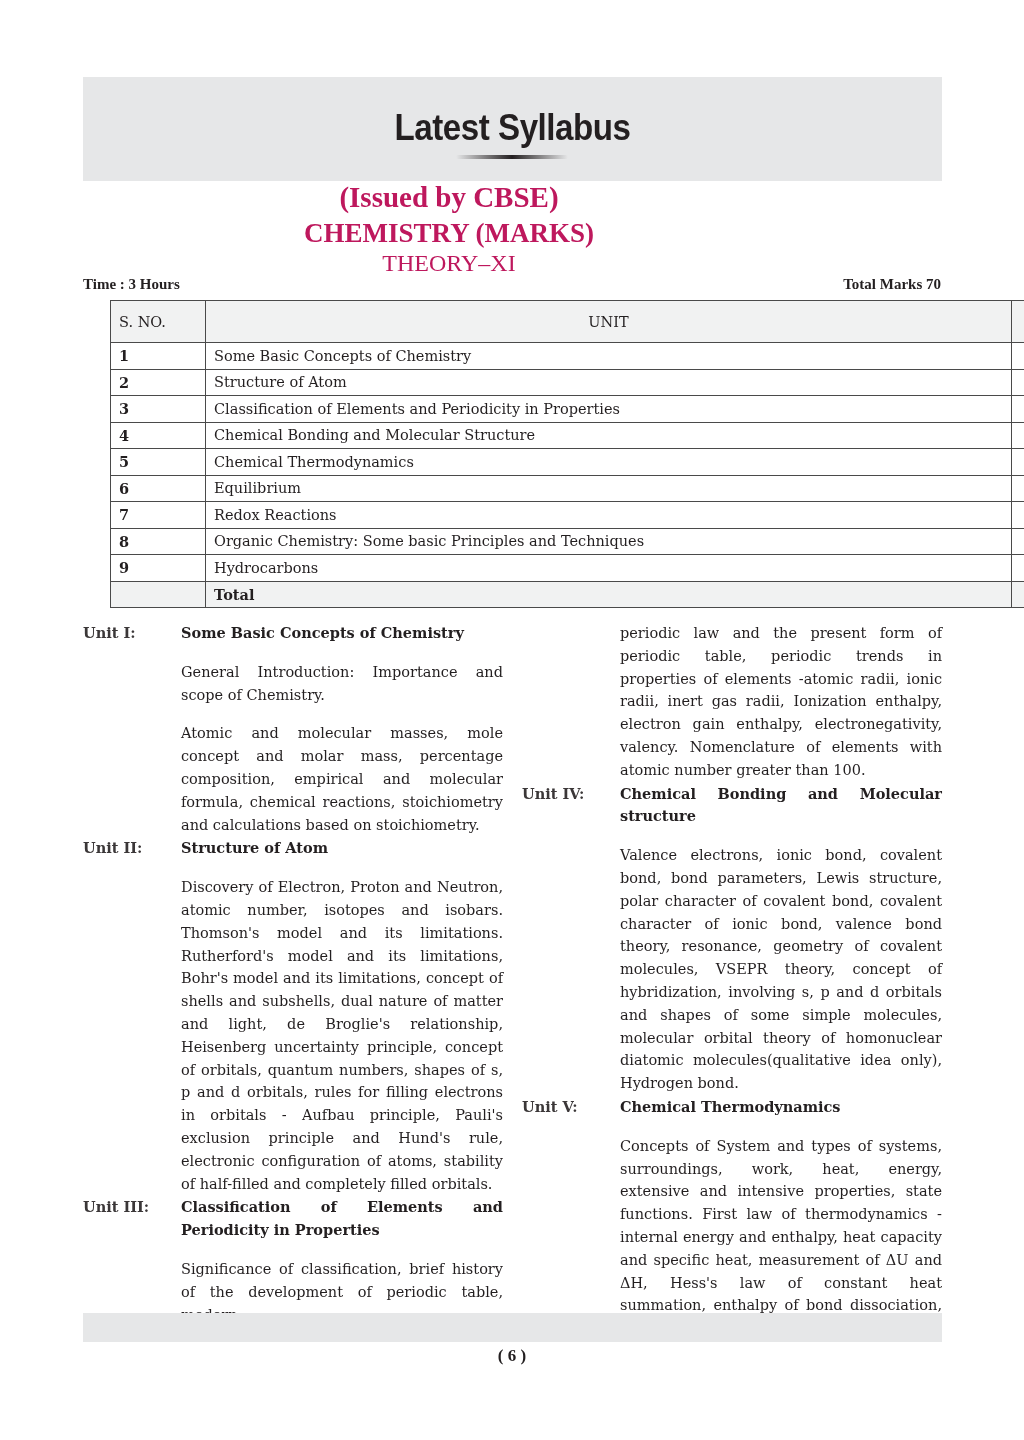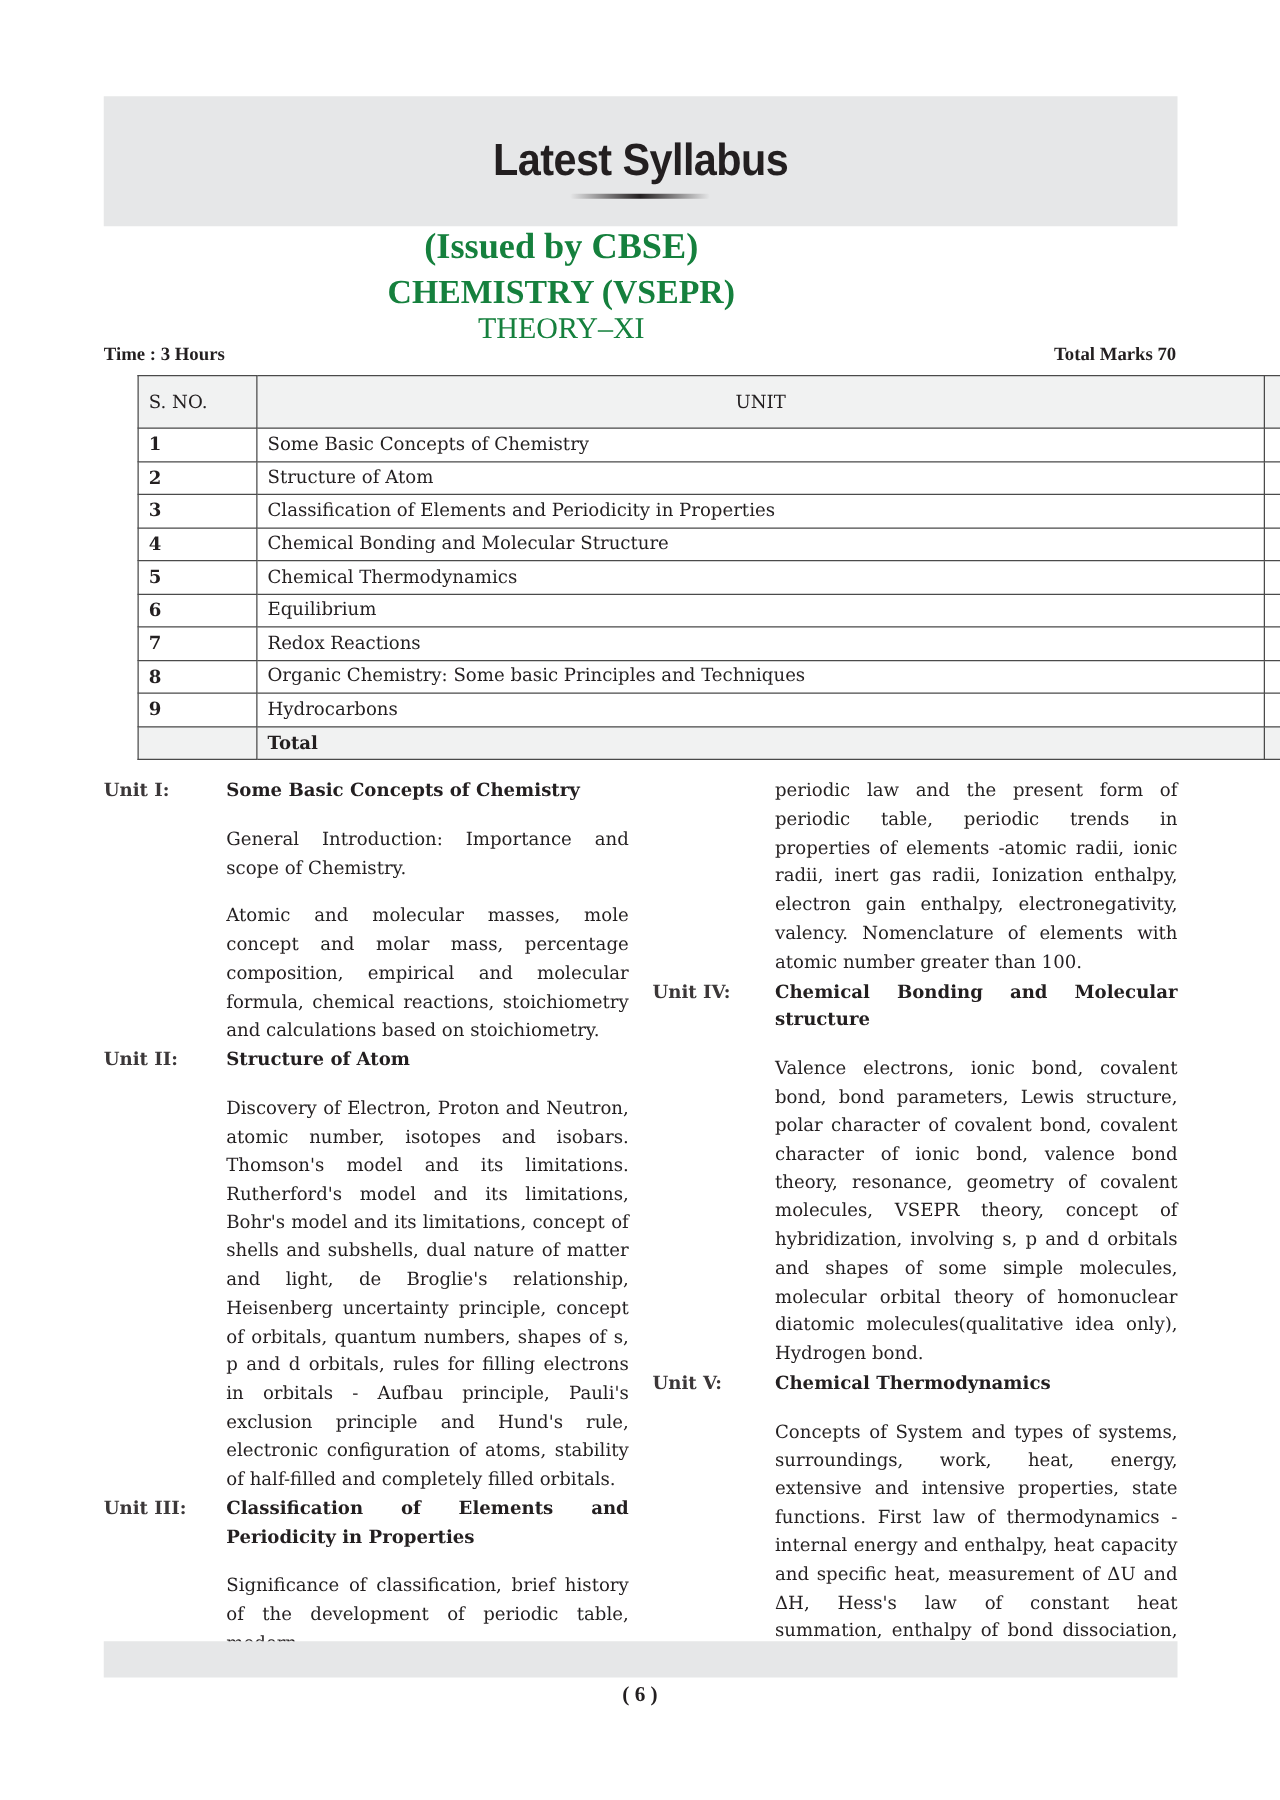--- a/index.html
+++ b/index.html
@@ -16,21 +16,21 @@
     font-family: "Liberation Sans", sans-serif; font-weight: bold; font-size: 36px;
     letter-spacing: -0.5px; color: #231f20; transform: scaleX(0.92);
   }
   .banner-rule {
     position: absolute; left: 456px; top: 78px; width: 60px; height: 4px;
     background: linear-gradient(90deg, rgba(35,31,32,0) 0%, #231f20 50%, rgba(35,31,32,0) 100%);
     border-radius: 2px;
   }
   .sub1, .sub2, .sub3 {
     position: absolute; left: 0; width: 898px; text-align: center;
-    font-family: "Liberation Serif", serif; font-weight: bold; color: #15803d;
+    font-family: "Liberation Serif", serif; font-weight: bold; color: #be185d;
   }
   .sub1 { top: 181px; font-size: 29px; }
   .sub2 { top: 218px; font-size: 27px; }
   .sub3 { top: 250px; font-size: 24px; font-weight: normal; }
   .meta-left, .meta-right {
     position: absolute; top: 276px; font-family: "Liberation Serif", serif;
     font-size: 15px; font-weight: bold; color: #231f20;
   }
   .meta-left { left: 83px; }
   .meta-right { right: 83px; }
@@ -74,21 +74,21 @@
 </style>
 </head>
 <body>
 
 <div class="banner">
   <div class="banner-title">Latest Syllabus</div>
 </div>
 <div class="banner-rule" style="left:456px;top:155px;width:112px;"></div>
 
 <div class="sub1">(Issued by CBSE)</div>
-<div class="sub2">CHEMISTRY (VSEPR)</div>
+<div class="sub2">CHEMISTRY (MARKS)</div>
 <div class="sub3">THEORY–XI</div>
 <div class="meta-left">Time : 3 Hours</div>
 <div class="meta-right">Total Marks 70</div>
 
 <table class="marks">
   <thead>
     <tr>
       <th class="c-sno">S. NO.</th>
       <th class="c-unit">UNIT</th>
       <th class="c-marks">MARKS</th>

